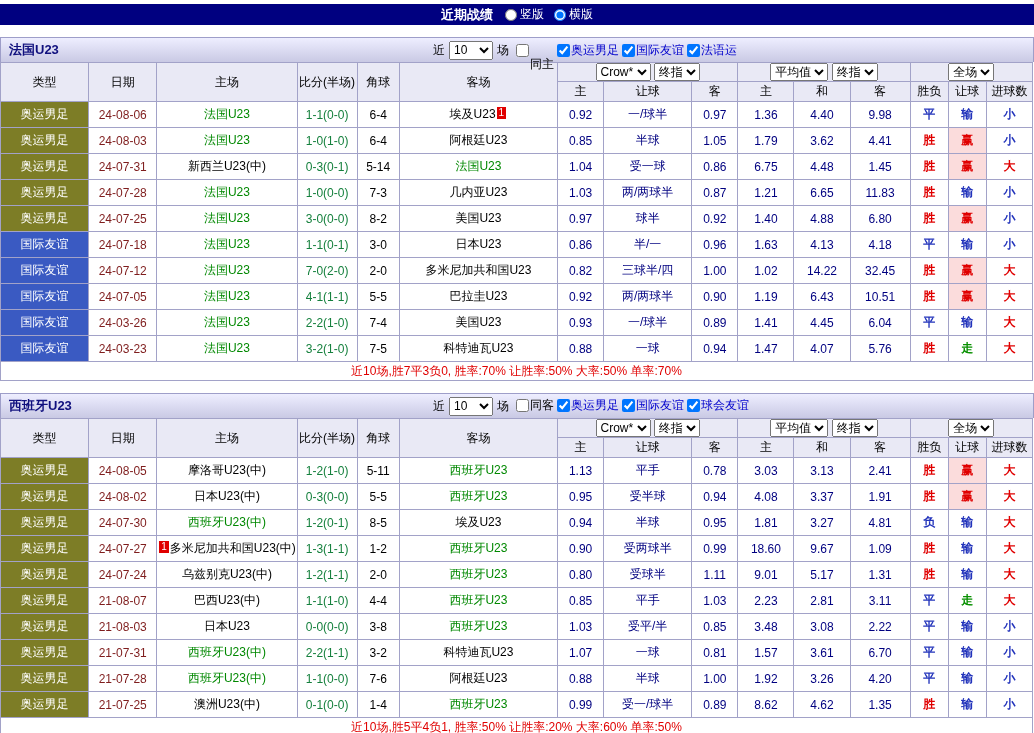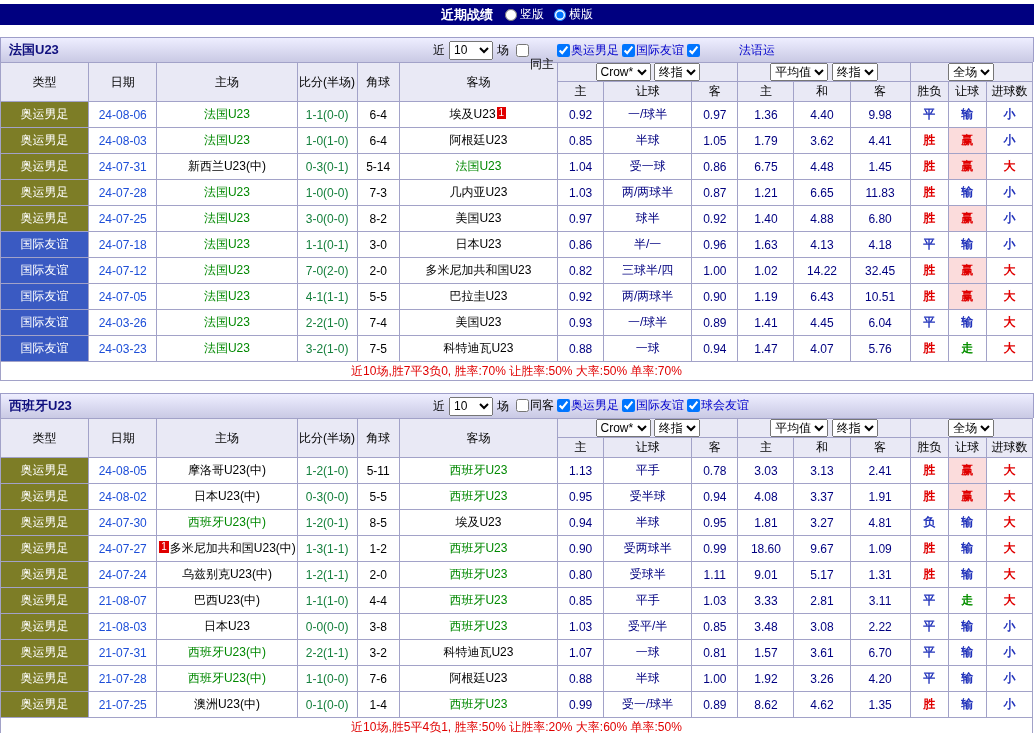--- a/index.html
+++ b/index.html
@@ -35,21 +35,21 @@
   .stats-table th, .stats-table td {
     border: 1px solid #a2a2c8; text-align: center; vertical-align: middle;
     white-space: nowrap; overflow: hidden; padding: 0 1px;
   }
   .stats-table thead th { background: #e9e9f5; font-weight: normal; color: #000; }
   .stats-table thead tr.sel-row th { height: 19px; }
   .stats-table thead tr.sub-row th { height: 20px; }
   .sel-cell select { height: 18px; font-size: 12px; max-width: 84px; }
   .stats-table tbody td { height: 26px; background: #fff; }
   td.type-cell { color: #fff; }
-  td.date-cell { color: #1d4ed8; }
+  td.date-cell { color: #7f1d1d; }
   td.team-cell { color: #000; }
   .team-name { cursor: pointer; }
   .team-name.focal { color: #008800; }
   .badge {
     display: inline-block; background: #e00000; color: #fff;
     font-size: 10px; line-height: 12px; padding: 0 2px; margin: 0 1px; vertical-align: 2px;
   }
   td.score-cell { color: #15803d; }
   td.corner-cell { color: #000; }
   td.odds-cell, td.handicap-cell { color: #000080; }
@@ -86,21 +86,21 @@
             <input type="checkbox" style="">
             <span style="color: rgb(0, 0, 0); margin-top: 29px;">同主</span>
           </label><label class="cb">
             <input type="checkbox" checked="" style="">
             <span style="color: rgb(0, 0, 204);">奥运男足</span>
           </label><label class="cb">
             <input type="checkbox" checked="" style="">
             <span style="color: rgb(0, 0, 204);">国际友谊</span>
           </label><label class="cb">
             <input type="checkbox" checked="" style="">
-            <span style="color: rgb(0, 0, 204); padding-left: 38px;">法语运</span>
+            <span style="color: rgb(0, 0, 204);">法语运</span>
           </label></span>
     </div>
   </div>
   <table class="stats-table">
     <colgroup>
       <col style="width:88px">
         <col style="width:68px">
         <col style="width:140px">
         <col style="width:60px">
       <col style="width:42px">
@@ -488,21 +488,21 @@
         <tr>
           <td class="type-cell" style="background: rgb(125, 125, 38); color: rgb(255, 255, 255);">奥运男足</td>
           <td class="date-cell">21-08-07</td>
           <td class="team-cell"><span class="team-name">巴西U23(中)</span></td>
           <td class="score-cell">1-1(1-0)</td>
           <td class="corner-cell">4-4</td>
           <td class="team-cell"><span class="team-name focal">西班牙U23</span></td>
           <td class="odds-cell">0.85</td>
           <td class="handicap-cell">平手</td>
           <td class="odds-cell">1.03</td>
-          <td class="odds-cell">3.33</td>
+          <td class="odds-cell">2.23</td>
           <td class="odds-cell">2.81</td>
           <td class="odds-cell">3.11</td>
           <td class="res-cell" style="color: rgb(34, 51, 187);">平</td>
           <td class="res-cell" style="color: rgb(8, 144, 0);">走</td>
           <td class="res-cell" style="color: rgb(224, 0, 0);">大</td>
         </tr>
         <tr>
           <td class="type-cell" style="background: rgb(125, 125, 38); color: rgb(255, 255, 255);">奥运男足</td>
           <td class="date-cell">21-08-03</td>
           <td class="team-cell"><span class="team-name">日本U23</span></td>

